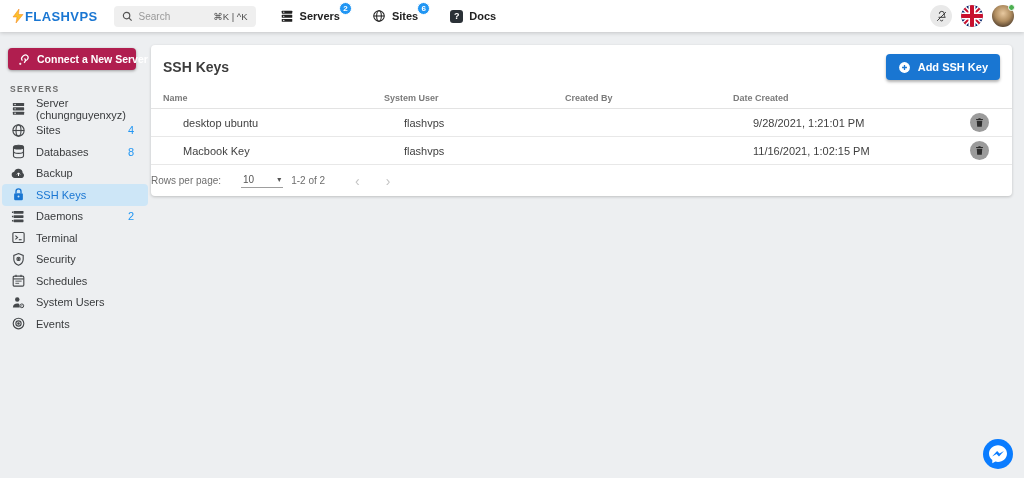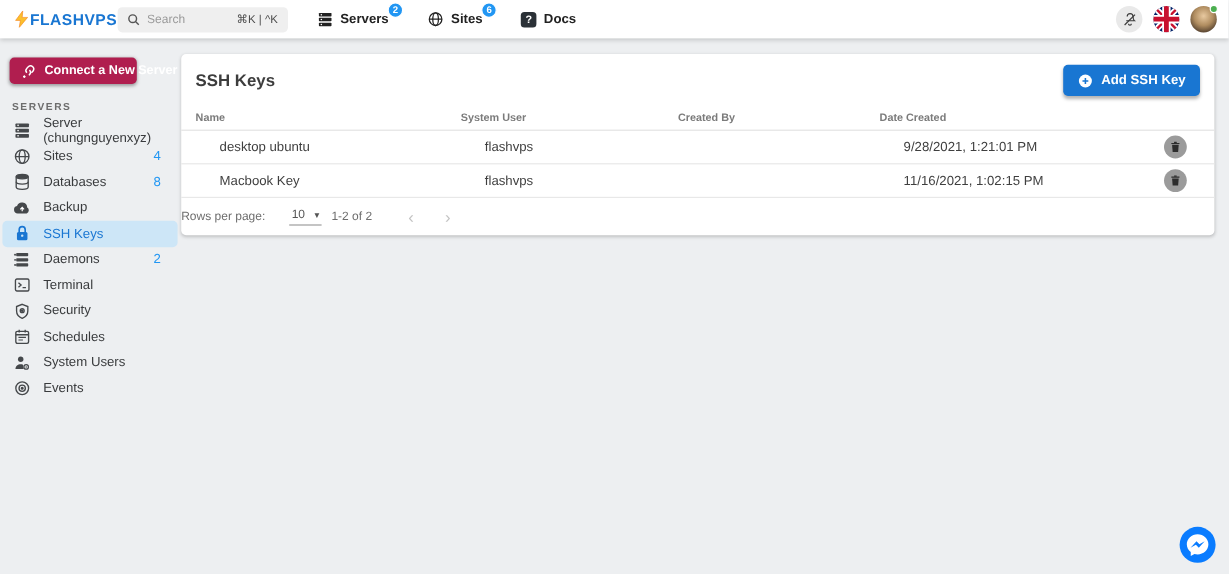--- a/index.html
+++ b/index.html
@@ -13,21 +13,21 @@
   }
   
   .topbar {
     height:32px; background:#ffffff; display:flex; align-items:center;
     padding:0 10px 0 12px; box-shadow:0 1px 4px rgba(0,0,0,.18);
     position:relative; z-index:20;
   }
   .logo { display:flex; align-items:center; gap:1px; cursor:pointer; }
   .logo-text { font-size:13px; font-weight:bold; color:#1976d2; letter-spacing:.4px; }
   .search {
-    width:142px; height:21px; background:#efefef;
+    margin-left:16px; width:142px; height:21px; background:#efefef;
     border-radius:4px; display:flex; align-items:center; padding:0 8px; gap:6px;
   }
   .search input {
     border:0; background:transparent; outline:none; font-size:10px;
     width:62px; color:#444; font-family:"Liberation Sans",sans-serif;
   }
   .search input::placeholder { color:#9a9a9a; }
   .shortcut { font-size:9.5px; color:#4f4f4f; margin-left:auto; white-space:nowrap; }
   .nav-item {
     display:flex; align-items:center; gap:6px; margin-left:24px;
@@ -54,21 +54,21 @@
     width:22px; height:22px; border-radius:50%; position:relative; cursor:pointer;
     background: radial-gradient(circle at 50% 38%, #e8c9a0 0%, #b08d60 45%, #5a4632 78%, #33291d 100%);
   }
   .online-dot {
     position:absolute; top:-1px; right:-1px; width:7px; height:7px;
     background:#4caf50; border-radius:50%; border:1px solid #fff;
   }
   
   .sidebar { position:absolute; top:32px; left:0; width:150px; }
   .connect-btn {
-    margin:16px 8px 0 8px; height:22px; width:106px; background:#b01e4f; border:none;
+    margin:16px 8px 0 8px; height:22px; width:128px; background:#b01e4f; border:none;
     border-radius:4px; color:#fff; font-size:10.5px; font-weight:bold;
     display:flex; align-items:center; gap:7px; padding:0 9px;
     box-shadow:0 1px 3px rgba(0,0,0,.35); cursor:pointer; white-space:nowrap;
     font-family:"Liberation Sans",sans-serif;
   }
   .section-label {
     margin:14px 0 4px 10px; font-size:8.5px; font-weight:bold; color:#6d6d6d;
     letter-spacing:1.3px;
   }
   .side-item {
@@ -105,21 +105,21 @@
   }
   .del-btn {
     width:19px; height:19px; border-radius:50%; background:#9b9b9b; border:none;
     display:flex; align-items:center; justify-content:center; cursor:pointer;
   }
   .tfoot {
     height:31px; display:flex; align-items:center; justify-content:flex-start;
     font-size:10px; color:#6e6e6e; padding-right:14px;
   }
   .rpp-select {
-    display:flex; align-items:center; gap:8px; margin-left:20px;
+    display:flex; align-items:center; gap:23px; margin-left:20px;
     border-bottom:1px solid #9e9e9e; padding:1px 2px 2px 2px; cursor:pointer; color:#555;
   }
   .rpp-caret { font-size:8px; color:#555; }
   .range-label { margin-left:8px; }
   .pg-btn {
     border:none; background:transparent; color:#c3c3c3; font-size:14px;
     cursor:default; padding:0 4px;
   }
   .pg-prev { margin-left:26px; }
   .pg-next { margin-left:18px; }

